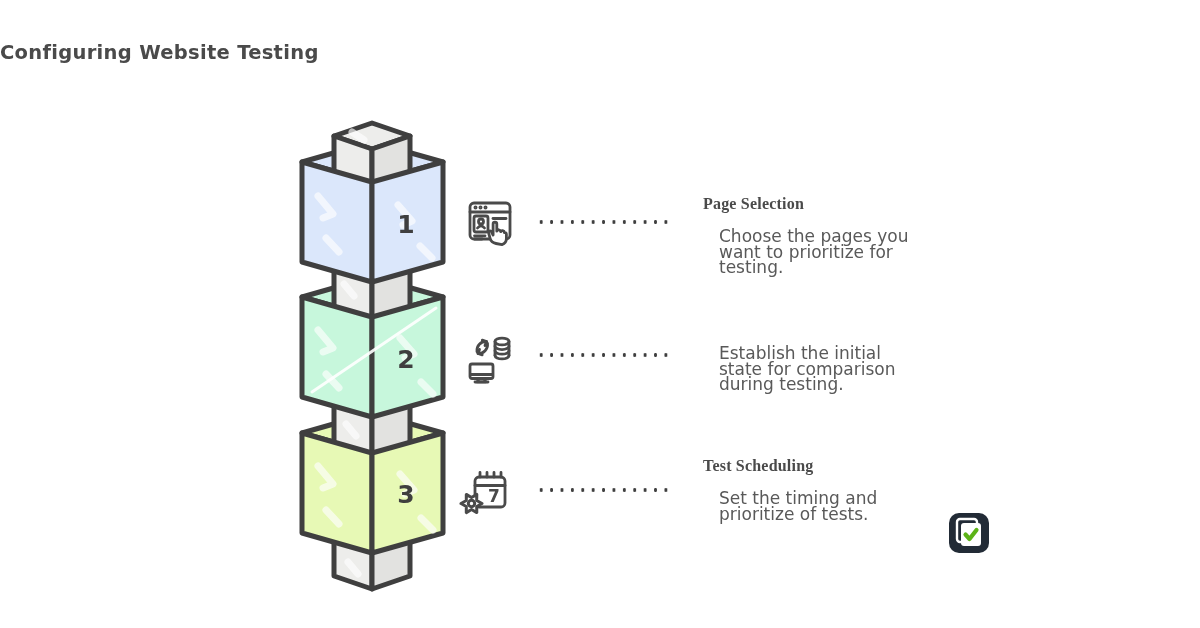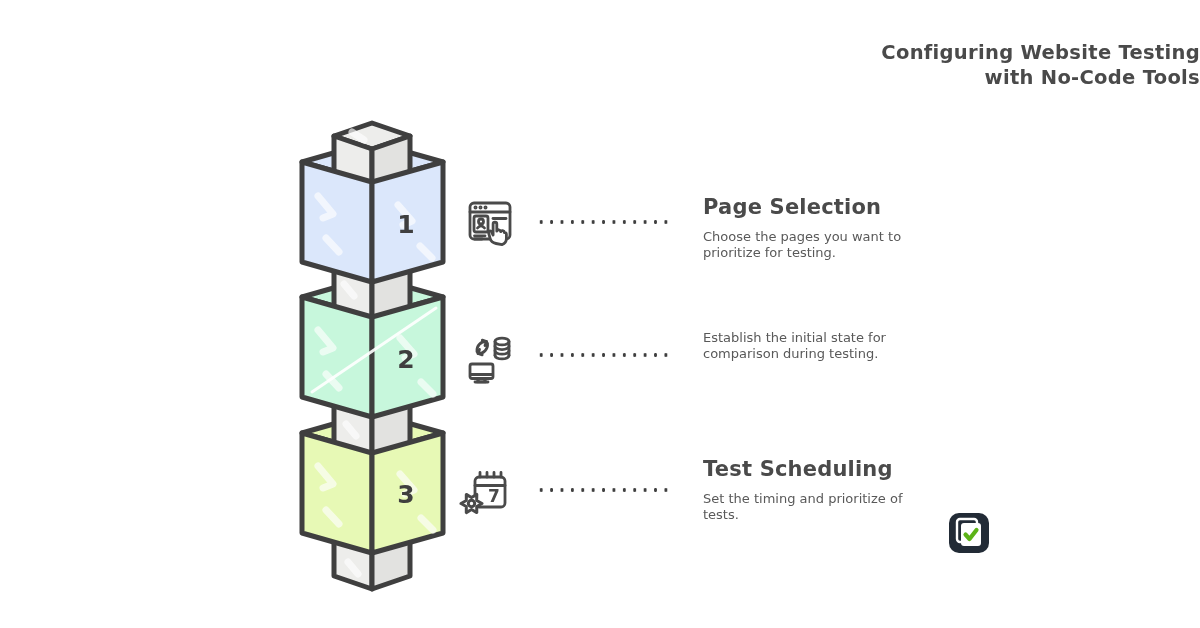--- a/index.html
+++ b/index.html
@@ -1,57 +1,56 @@
 <!DOCTYPE html>
 <html><head>
 <meta charset="utf-8">
 <style>
   * { margin:0; padding:0; box-sizing:border-box; }
   html,body { width:1200px; height:628px; background:#ffffff; overflow:hidden;
               font-family:"DejaVu Sans", sans-serif; }
   .stage { position:relative; width:1200px; height:628px; background:#fff; }
 
   
-  .title { position:absolute; top:40px; left:0; width:1200px; text-align:right;
+  .title { position:absolute; top:40px; left:0; width:1200px; text-align:left;
            color:#4a4a4a; font-weight:bold; font-size:19.5px; line-height:25px;
            letter-spacing:.3px; }
 
   
   .tower-svg { position:absolute; left:0; top:0; width:1200px; height:628px;
                pointer-events:none; }
   .block-num { font-family:"DejaVu Sans", sans-serif; font-weight:bold;
                font-size:25px; fill:#3f3f3f; text-anchor:middle; stroke:none; }
 
   
   .step-icon { position:absolute; width:56px; height:56px; }
   .dots { position:absolute; left:536px; width:134px; height:6px;
           background-image:radial-gradient(circle, #3f3f3f 1.7px, rgba(0,0,0,0) 1.9px);
           background-size:10.4px 6px; background-repeat:repeat-x; }
   .step-text { position:absolute; left:703px; width:215px; }
-  .step-text h3 { font-size:21px; font-weight:bold; color:#4a4a4a;
-                  letter-spacing:.2px; margin:0 0 10px 0; }
-  .step-text p  { font-size:13px; color:#595959; line-height:15.5px;
-                  width:205px; margin:0; }
+  .step-text h3 { font-size:16px; font-weight:bold; color:#4a4a4a;
+                  letter-spacing:.2px; margin:0 0 10px 0;font-family:Liberation Serif, serif; }
+  .step-text p  { font-size:17px; color:#595959; line-height:15.5px;
+                  width:205px; margin:16px; }
 
   .s1-icon { left:462px; top:195px; }  .s1-dots { top:219px; }  .s1-text { top:195px; }
   .s2-icon { left:462px; top:329px; }  .s2-dots { top:352px; }  .s2-text { top:330px; }
   .s3-icon { left:458px; top:463px; }  .s3-dots { top:487px; }  .s3-text { top:457px; }
 
   
   .logo { position:absolute; left:949px; top:513px; width:40px; height:40px;
           border-radius:10px; display:flex; align-items:center; justify-content:center; }
 </style>
 </head>
 <body>
 
 <div class="stage">
 
   <div class="title">
     <div>Configuring Website Testing</div>
-    <div>with No-Code Tools</div>
   </div>
 
   <svg class="tower-svg" viewBox="0 0 1200 628">
     <g fill="none" stroke-width="5" stroke-linejoin="round" stroke-linecap="round" stroke="#3f3f3f">
 
       <polygon points="372,142 443,162 372,182 302,162" fill="#dbe7fb"></polygon>
       <polygon points="372,277 443,297 372,317 302,297" fill="#c7f7dc"></polygon>
       <polygon points="372,413 443,433 372,453 302,433" fill="#e7f9b5"></polygon>
 
       <g>

